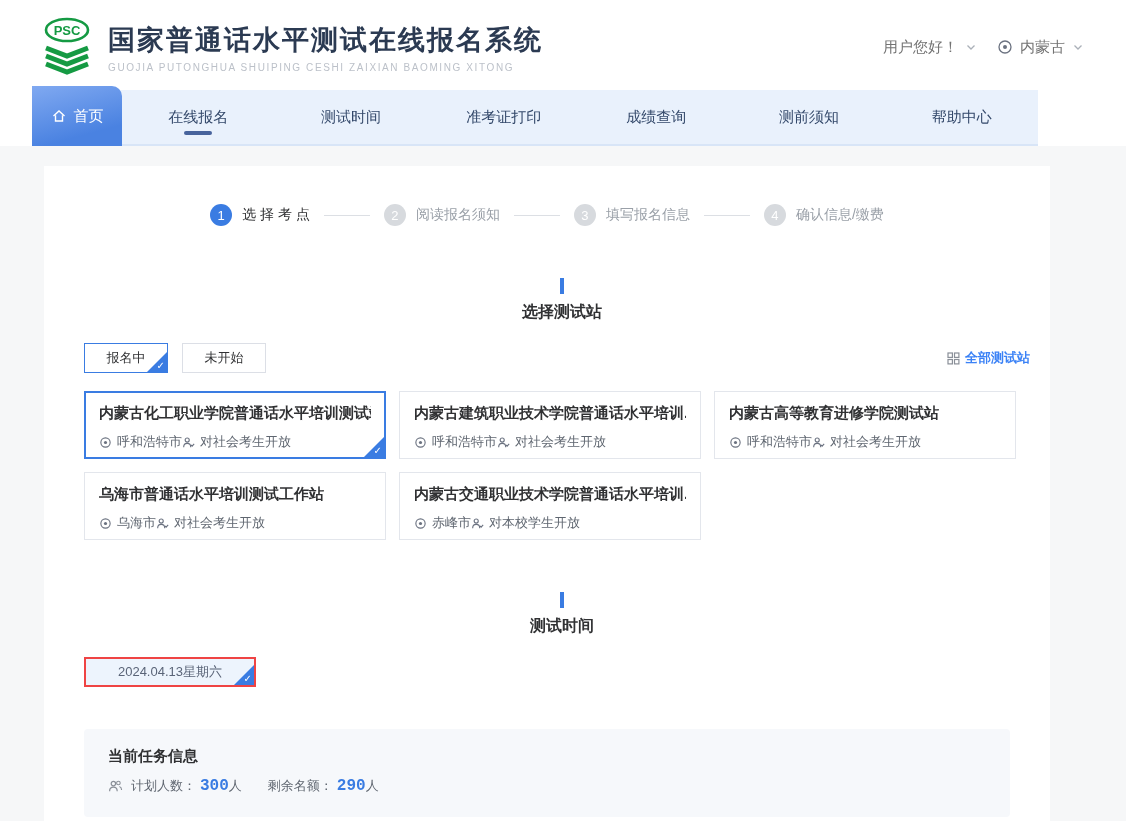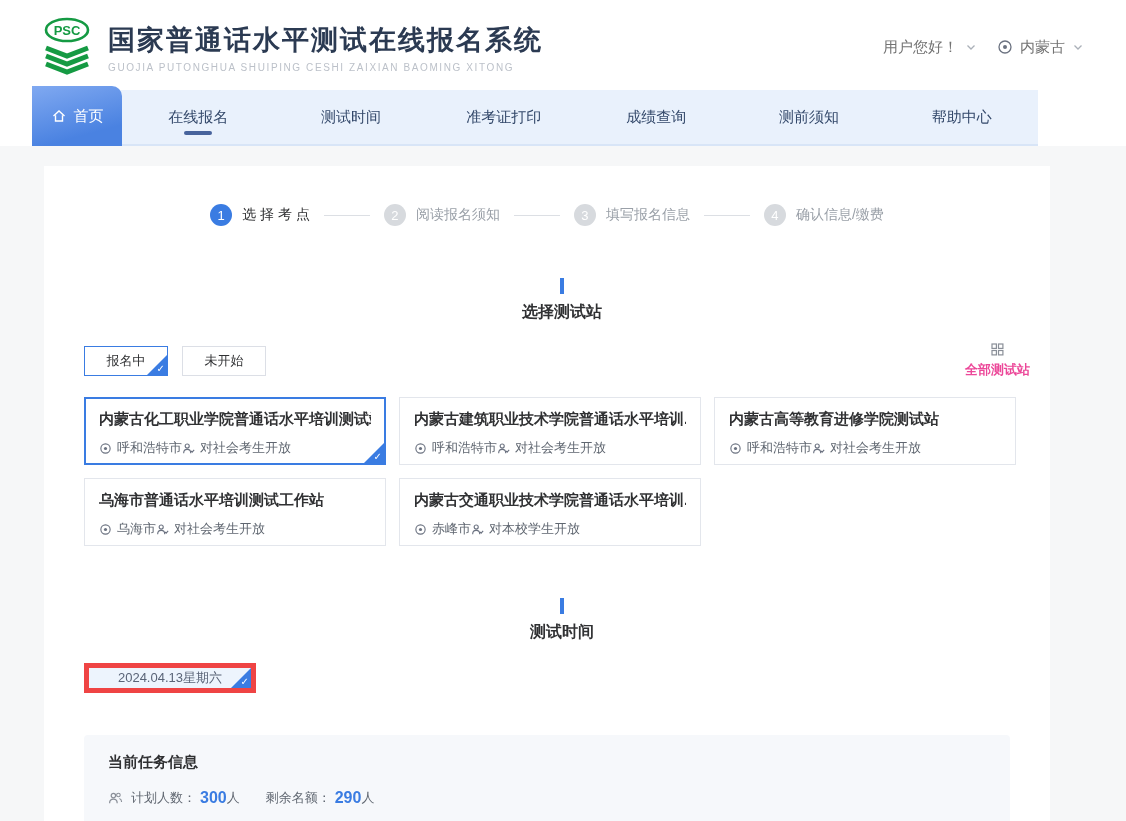--- a/index.html
+++ b/index.html
@@ -45,41 +45,41 @@
   .section-head { display:flex; align-items:center; gap:8px; margin:52px 0 0 30px;flex-direction:column; }
   .section-bar { width:4px; height:16px; background:#3a7ce2; }
   .section-title { font-size:16px; font-weight:bold; color:#303133; }
 
   .filters-row { display:flex; align-items:center; margin:20px 20px 0 40px; }
   .filter-btn { position:relative; width:84px; height:30px; border:1px solid #dcdfe6; background:#fff;
     display:flex; align-items:center; justify-content:center; font-size:13px; color:#303133;
     cursor:pointer; margin-right:14px; overflow:hidden; }
   .filter-btn.selected { border-color:#3a7ce2; }
   .all-link { margin-left:auto; display:flex; align-items:center; gap:5px; font-size:13px;
-    color:#ec4899; cursor:pointer; font-weight:bold;flex-direction:column; }
+    color:#3b82f6; cursor:pointer; font-weight:bold; }
 
   .stations { display:flex; flex-wrap:wrap; gap:13px; margin:18px 40px 0 40px; width:932px; }
   .station-card { position:relative; width:302px; height:68px; border:1px solid #e3e6ec; background:#fff;
     padding:12px 14px; cursor:pointer; overflow:hidden; }
   .station-card.selected { border:2px solid #3a7ce2; padding:11px 13px; }
   .station-name { font-size:15px; font-weight:bold; color:#303133; white-space:nowrap; overflow:hidden; }
   .station-meta { display:flex; align-items:center; margin-top:10px; font-size:13px; color:#5f6670; }
   .meta-item { display:flex; align-items:center; gap:5px; }
 
   .corner-flag { position:absolute; right:-1px; bottom:-1px; width:0; height:0;
     border-left:22px solid transparent; border-bottom:22px solid #3a7ce2; }
   .corner-tick { position:absolute; right:2px; bottom:1px; color:#fff; font-size:10px; line-height:1; }
 
   .date-btn { position:relative; width:172px; height:30px; margin:20px 0 0 40px;
-    border:5px solid #ef4444; background:#edf4fd; display:flex; align-items:center; justify-content:center;
+    border:2px solid #ef4444; background:#edf4fd; display:flex; align-items:center; justify-content:center;
     font-size:13px; color:#5a6478; cursor:pointer; overflow:hidden; }
 
   .task-box { margin:42px 40px 0 40px; background:#f6f8fb; border-radius:4px; padding:18px 24px 22px; }
   .task-title { font-size:15px; font-weight:bold; color:#303133; }
-  .task-row { display:flex; align-items:center; margin-top:17px; font-size:13px; color:#5f6670; }
+  .task-row { display:flex; align-items:center; margin-top:11px; font-size:13px; color:#5f6670;font-family:Liberation Mono, monospace; }
   .task-row .lbl { margin-left:8px; }
   .task-num { color:#3a7ce2; font-weight:bold; font-size:16px; margin-left:4px; }
   .task-gap { width:26px; }
 
   
   .footer-bar { height:44px; background:#fafbfc; display:flex; align-items:center; justify-content:center; }
 
   svg { display:block; }
 </style>
 </head>

